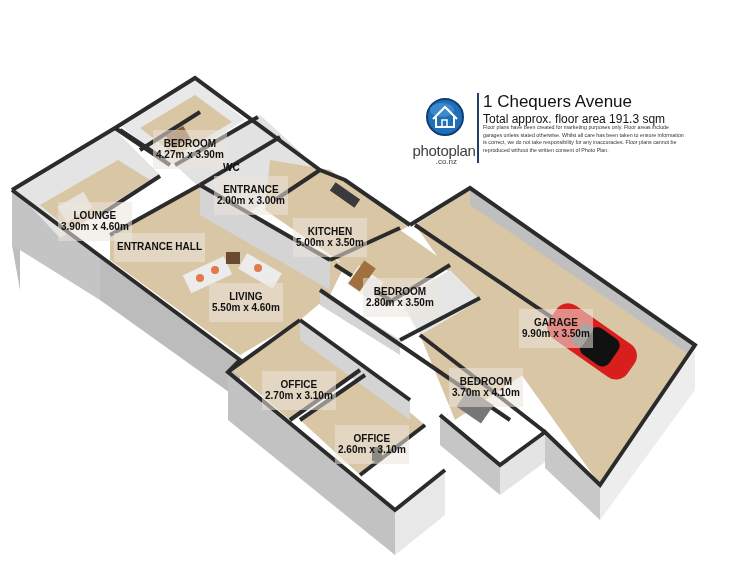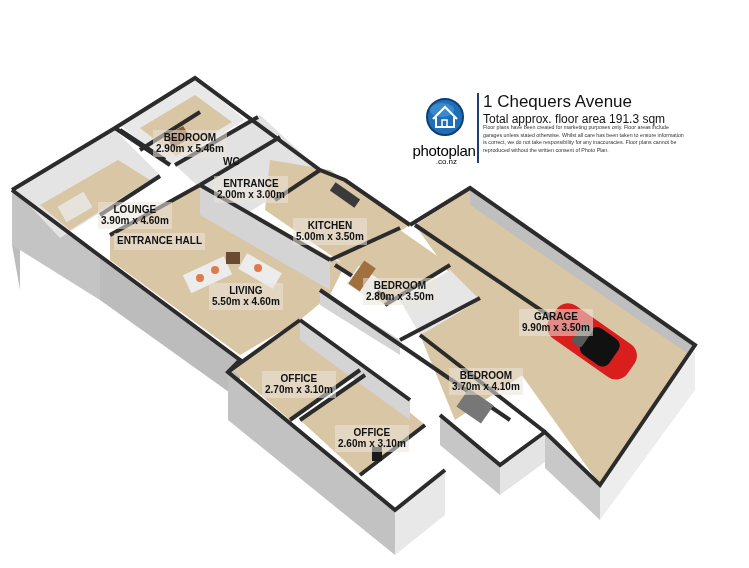--- a/index.html
+++ b/index.html
@@ -1,21 +1,21 @@
 <!DOCTYPE html>
 <html><head>
 <meta charset="utf-8">
 <style>
   html, body { margin:0; padding:0; background:#ffffff; }
   body { width:749px; height:568px; position:relative; overflow:hidden; font-family:"Liberation Sans", sans-serif; }
   #plan { position:absolute; left:0; top:0; width:749px; height:568px; }
-  .label { position:absolute; text-align:center; font-family:"Liberation Sans", sans-serif; font-weight:bold; color:#111; line-height:1.05; background:rgba(235,230,220,0.55); padding:3px 3px; white-space:nowrap; }
+  .label { position:absolute; text-align:center; font-family:"Liberation Sans", sans-serif; font-weight:bold; color:#111; line-height:1.05; background:rgba(235,230,220,0.55); padding:9px 3px; white-space:nowrap; }
   .label .name { font-size:10px; display:block; }
   .label .dim { font-size:10px; display:block; }
-  #brand { position:absolute; left:411px; top:143px; width:66px; text-align:center; font-family:"Liberation Sans", sans-serif; color:#000000; }
+  #brand { position:absolute; left:411px; top:143px; width:66px; text-align:center; font-family:"Liberation Sans", sans-serif; color:#404040; }
   #brand .b1 { font-size:15px; letter-spacing:-0.3px; display:block; line-height:15px; }
   #brand .b2 { font-size:8px; display:block; text-align:right; margin-right:20px; line-height:8px; }
   #divider { position:absolute; left:477px; top:93px; width:2px; height:70px; background:#1c3f6e; }
   #title { position:absolute; left:483px; top:92px; font-size:17px; color:#111; white-space:nowrap; }
   #subtitle { position:absolute; left:483px; top:112px; font-size:12px; color:#111; white-space:nowrap; }
   #disclaimer { position:absolute; left:483px; top:124px; width:205px; font-size:5.3px; line-height:7.6px; color:#333; }
 </style>
 </head>
 <body>
 
@@ -130,26 +130,26 @@
   <span class="b1">photoplan</span>
   <span class="b2">.co.nz</span>
 </div>
 <div id="divider"></div>
 <div id="title">1 Chequers Avenue</div>
 <div id="subtitle">Total approx. floor area 191.3 sqm</div>
 <div id="disclaimer">Floor plans have been created for marketing purposes only. Floor areas include garages unless stated otherwise. Whilst all care has been taken to ensure information is correct, we do not take responsibility for any inaccuracies. Floor plans cannot be reproduced without the written consent of Photo Plan.</div>
 
 <div class="label" style="left:153px;top:130px;">
   <span class="name">BEDROOM</span>
-  <span class="dim">2.90m x 5.46m</span>
+  <span class="dim">4.27m x 3.90m</span>
 </div>
 <div class="label" style="left:220px;top:154px;background:none;">
   <span class="name">WC</span>
 </div>
-<div class="label" style="left:58px;top:202px;margin-left:40px;">
+<div class="label" style="left:58px;top:202px;">
   <span class="name">LOUNGE</span>
   <span class="dim">3.90m x 4.60m</span>
 </div>
 <div class="label" style="left:214px;top:176px;">
   <span class="name">ENTRANCE</span>
   <span class="dim">2.00m x 3.00m</span>
 </div>
 <div class="label" style="left:293px;top:218px;">
   <span class="name">KITCHEN</span>
   <span class="dim">5.00m x 3.50m</span>

